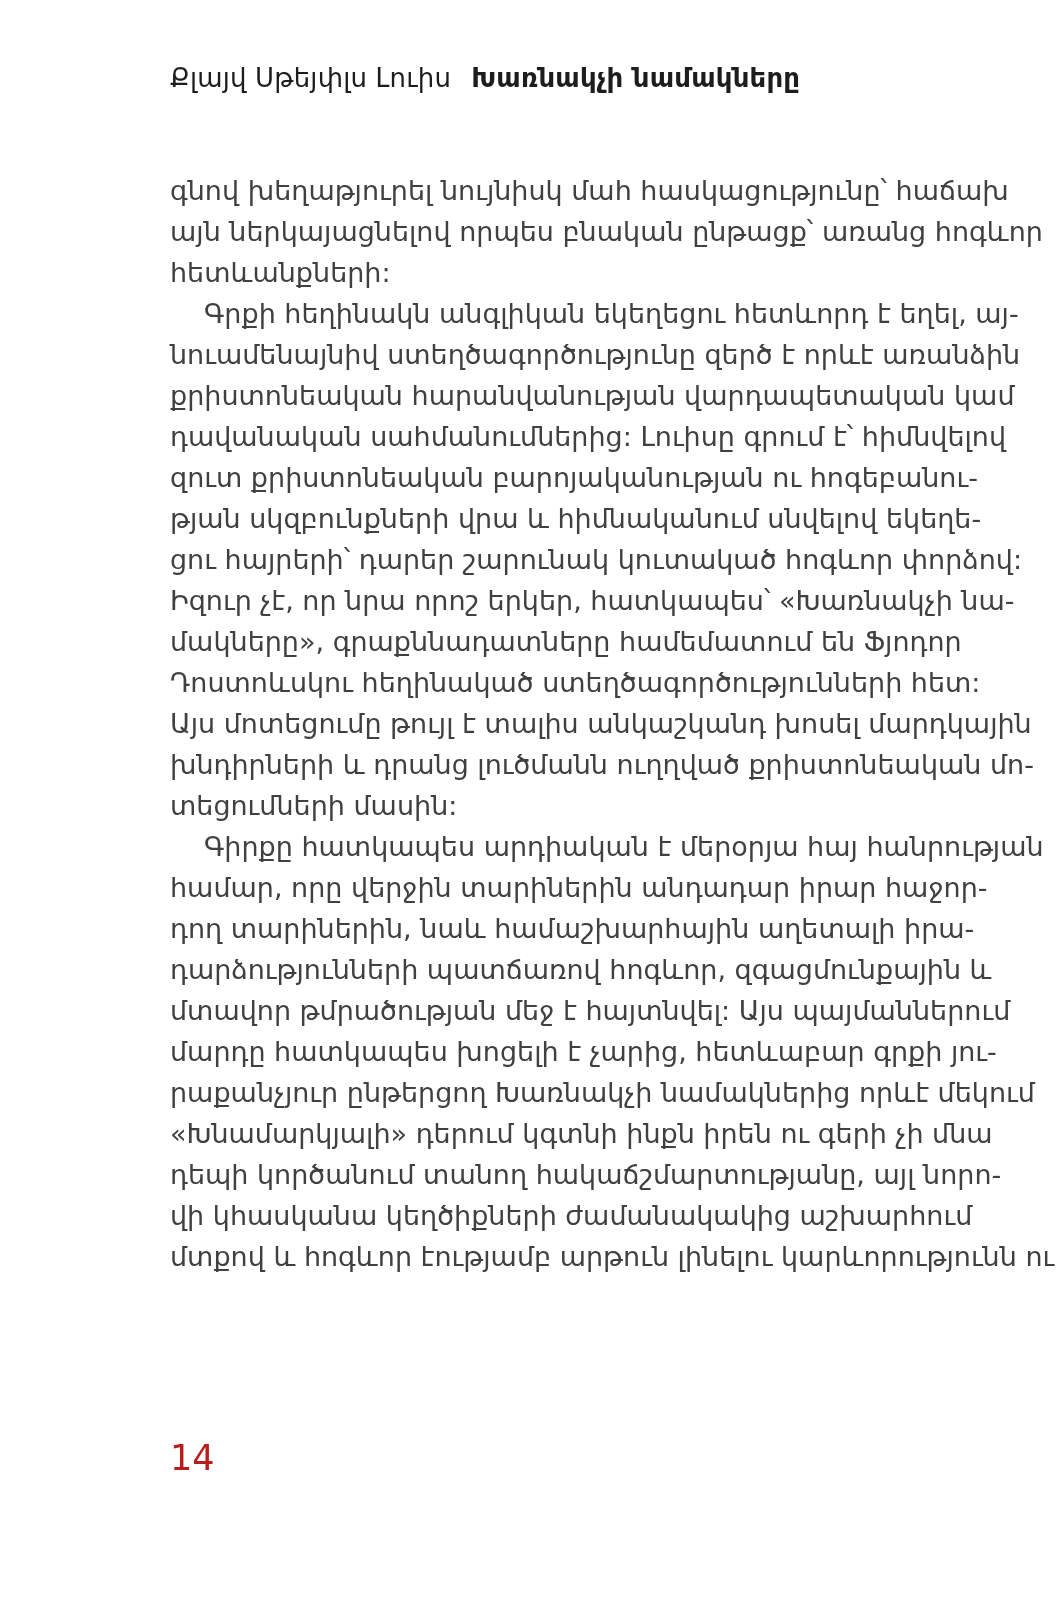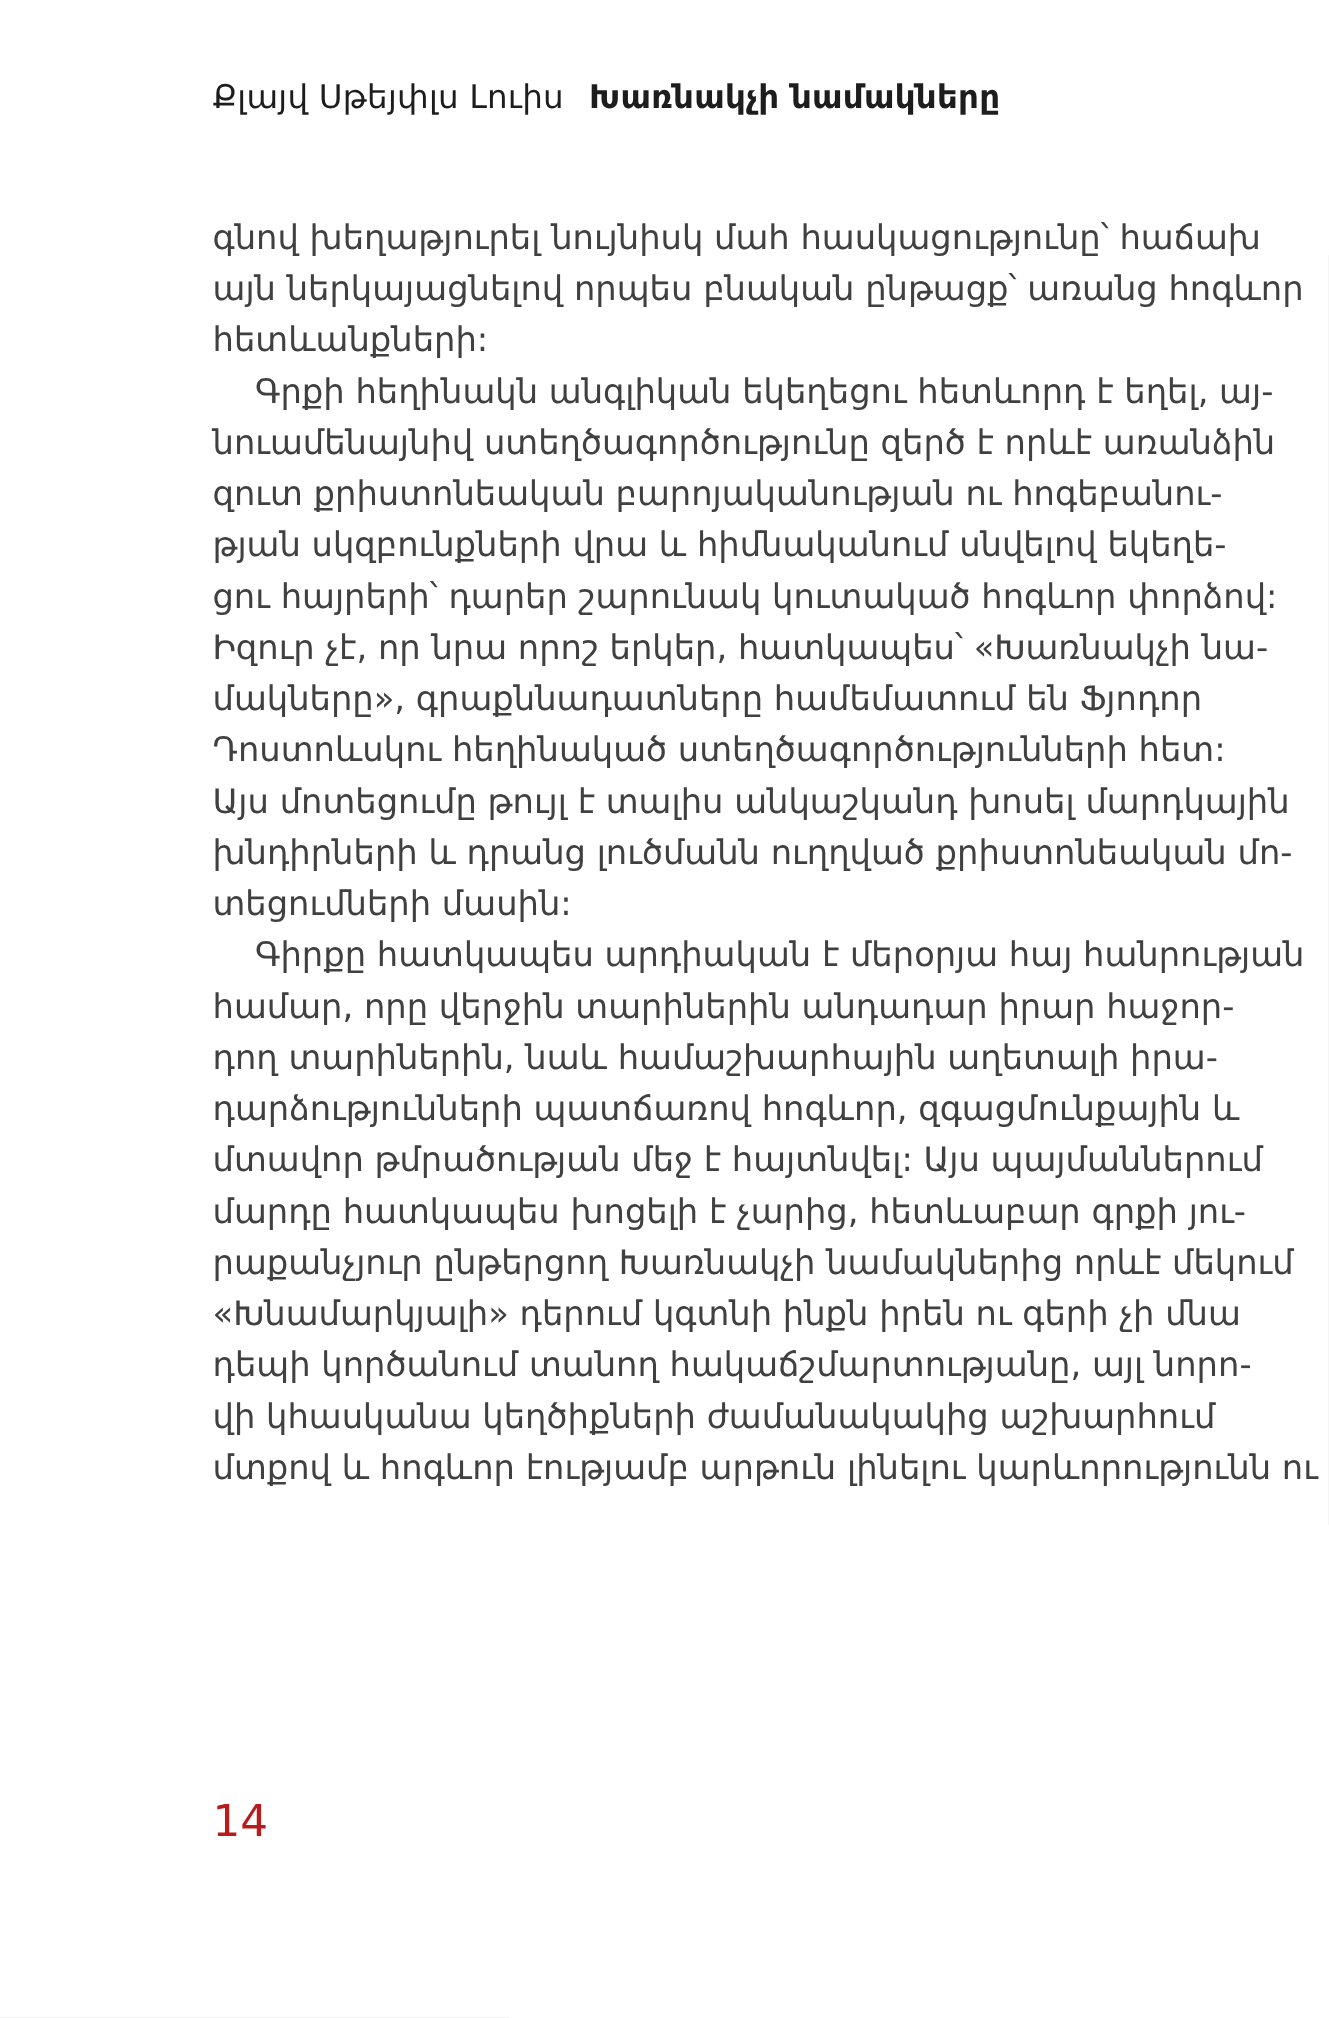--- a/index.html
+++ b/index.html
@@ -76,20 +76,22 @@
 
   <div class="body-text">
       <div class="para">
         <div class="line">գնով խեղաթյուրել նույնիսկ մահ հասկացությունը՝ հաճախ</div>
         <div class="line">այն ներկայացնելով որպես բնական ընթացք՝ առանց հոգևոր</div>
         <div class="line last">հետևանքների:</div>
       </div>
       <div class="para">
         <div class="line indent">Գրքի հեղինակն անգլիկան եկեղեցու հետևորդ է եղել, այ-</div>
         <div class="line">նուամենայնիվ ստեղծագործությունը զերծ է որևէ առանձին</div>
+        <div class="line">քրիստոնեական հարանվանության վարդապետական կամ</div>
+        <div class="line">դավանական սահմանումներից: Լուիսը գրում է՝ հիմնվելով</div>
         <div class="line">զուտ քրիստոնեական բարոյականության ու հոգեբանու-</div>
         <div class="line">թյան սկզբունքների վրա և հիմնականում սնվելով եկեղե-</div>
         <div class="line">ցու հայրերի՝ դարեր շարունակ կուտակած հոգևոր փորձով:</div>
         <div class="line">Իզուր չէ, որ նրա որոշ երկեր, հատկապես՝ «Խառնակչի նա-</div>
         <div class="line">մակները», գրաքննադատները համեմատում են Ֆյոդոր</div>
         <div class="line">Դոստոևսկու հեղինակած ստեղծագործությունների հետ:</div>
         <div class="line">Այս մոտեցումը թույլ է տալիս անկաշկանդ խոսել մարդկային</div>
         <div class="line">խնդիրների և դրանց լուծմանն ուղղված քրիստոնեական մո-</div>
         <div class="line last">տեցումների մասին:</div>
       </div>

